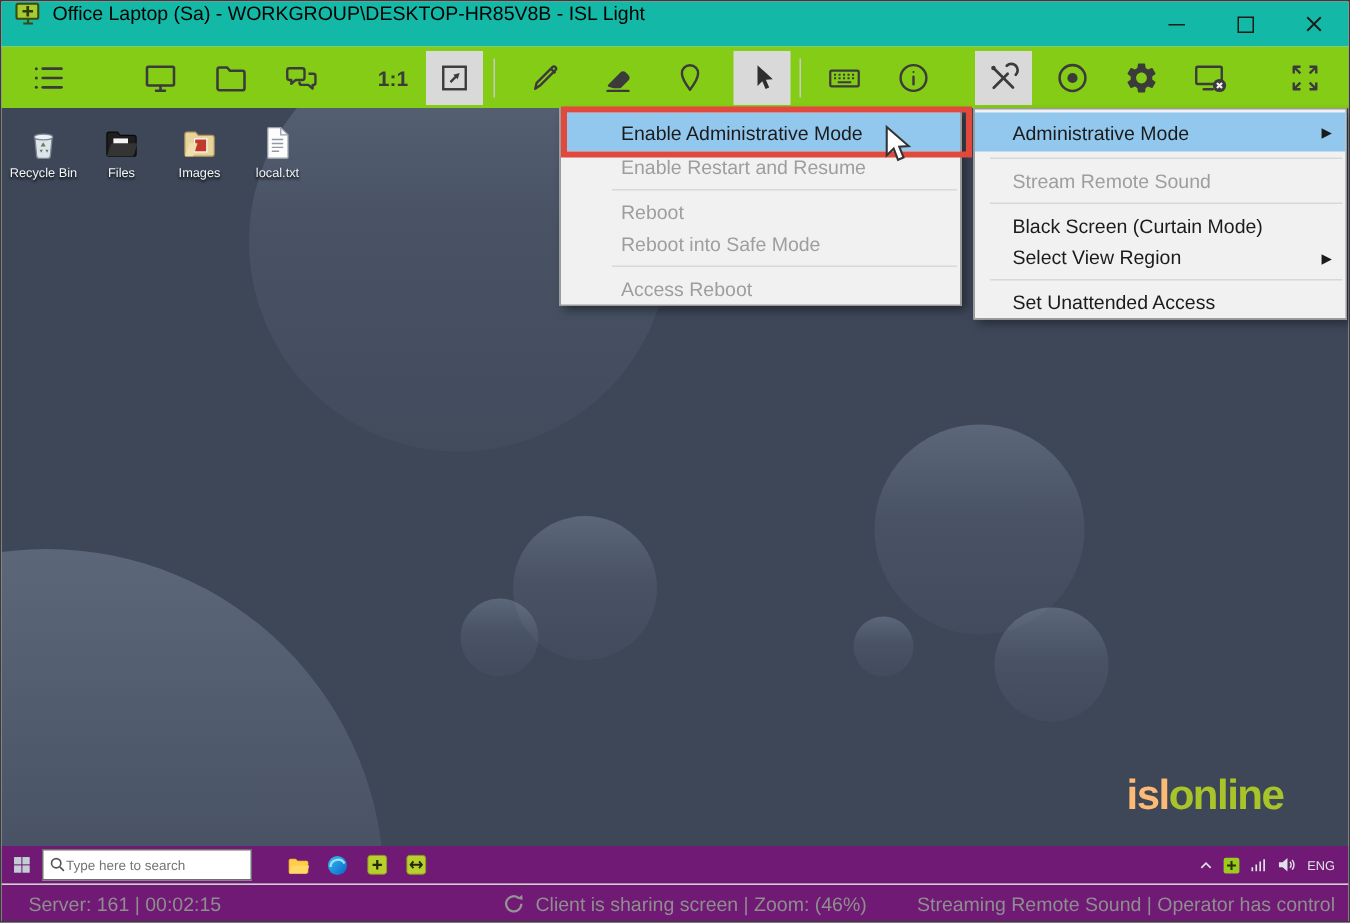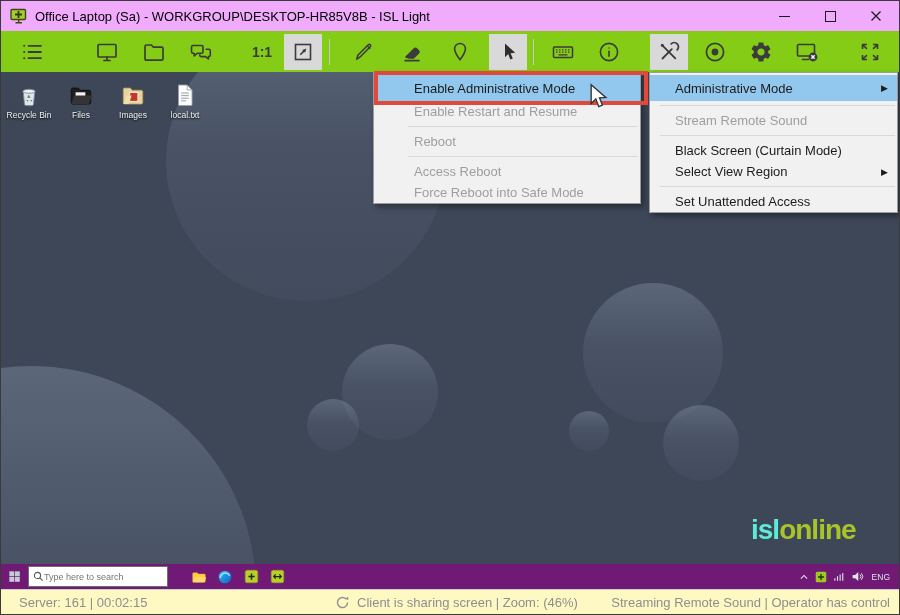--- a/index.html
+++ b/index.html
@@ -1,21 +1,21 @@
 <!DOCTYPE html>
 <html><head>
 <meta charset="utf-8">
 <style>
   * { margin:0; padding:0; box-sizing:content-box; }
   html,body { width:900px; height:615px; overflow:hidden; background:#888; }
   body { font-family:"Liberation Sans", sans-serif; }
   .window { position:relative; width:898px; height:613px; border:1px solid #3a3a3a; background:#f1f1f1; overflow:hidden; }
 
   
-  .titlebar { position:absolute; left:0; top:0; width:100%; height:30px; background:#f0abfc; display:flex; align-items:center; border-bottom:1px solid #e8e8e8; }
+  .titlebar { position:absolute; left:0; top:0; width:100%; height:30px; background:#14b8a6; display:flex; align-items:flex-start; border-bottom:1px solid #e8e8e8; }
   .titlebar .app-icon { margin:0 8px 0 9px; display:flex; }
   .titlebar .title { font-size:13px; color:#000; letter-spacing:0; white-space:nowrap; }
   .win-controls { margin-left:auto; display:flex; height:30px; }
   .win-btn { width:46px; height:30px; display:flex; align-items:center; justify-content:center; cursor:default; }
   .glyph-min { width:11px; height:1px; background:#1a1a1a; }
   .glyph-max { width:9px; height:9px; border:1px solid #1a1a1a; }
 
   
   .toolbar { position:absolute; left:0; top:30px; width:876px; height:41px; background:#84cc16; display:flex; align-items:center; padding:0 12px; }
   .tbtn { width:38px; height:36px; display:flex; align-items:center; justify-content:center; flex:0 0 auto; }
@@ -28,34 +28,34 @@
   .ml-6 { margin-left:6px; } .mr-6 { margin-right:6px; } .ml-4 { margin-left:4px; } .ml-14 { margin-left:14px; }
   .ml-auto { margin-left:auto; }
 
   
   .desktop { position:absolute; left:0; top:71px; width:898px; height:517px; background:#3d4758; overflow:hidden; }
   .circle { position:absolute; border-radius:50%; background:linear-gradient(to bottom, rgba(170,184,207,0.28), rgba(170,184,207,0.10) 45%, rgba(170,184,207,0.04)); }
   .desk-icons { position:absolute; left:2px; top:10px; display:flex; flex-direction:row; }
   .desk-icon { width:52px; margin-bottom:9px; display:flex; flex-direction:column; align-items:center; }
   .desk-icon .lbl { margin-top:2px; font-size:8.5px; color:#f2f4f6; text-shadow:0 1px 2px #000; white-space:nowrap; }
   .logo { position:absolute; left:750px; top:442px; font-size:28px; font-weight:bold; letter-spacing:-1px; }
-  .logo .isl { color:#5eead4;text-align:center; } .logo .online { color:#a8c428; }
+  .logo .isl { color:#fdba74;text-align:center; } .logo .online { color:#a8c428; }
 
   
   .taskbar { position:absolute; left:0; bottom:0; width:100%; height:25px; background:#701a75; display:flex; align-items:center; }
   .start-btn { width:27px; height:25px; display:flex; align-items:center; justify-content:center; }
   .searchbox { width:130px; height:19px; background:#fff; border:1px solid #6e6e6e; display:flex; align-items:center; padding:0 4px; }
   .searchbox input { border:none; outline:none; width:100px; font-size:9px; color:#333; background:transparent; font-family:"Liberation Sans",sans-serif; }
   .tb-icon { width:26px; height:25px; display:flex; align-items:center; justify-content:center; }
   .tray { margin-left:auto; display:flex; align-items:center; height:25px; padding-right:4px; }
   .tray-item { display:flex; align-items:center; justify-content:center; height:25px; padding:0 3px; }
   .tray .lang { color:#dfe3e6; font-size:8.5px; padding:0 5px; }
 
   
-  .statusbar { position:absolute; left:0; top:588px; width:898px; height:25px; background:#fef9c3; border-top:1px solid #d0d0d0; font-size:13px; color:#8e8e8e; }
+  .statusbar { position:absolute; left:0; top:588px; width:898px; height:25px; background:#701a75; border-top:1px solid #d0d0d0; font-size:13px; color:#8e8e8e; }
   .sb-left { position:absolute; left:18px; top:5px; }
   .sb-center { position:absolute; left:334px; top:5px; display:flex; align-items:center; gap:7px; }
   .sb-right { position:absolute; right:9px; top:5px; }
 
   
   .menu { position:absolute; background:#f1f1f1; border:1px solid #9b9b9b; box-shadow:3px 3px 6px rgba(0,0,0,0.4); padding:2px 0 0 0; z-index:20; }
   .menu-left { left:372px; top:71px; width:266px; }
   .menu-right { left:648px; top:71px; width:247px; }
   .mi { display:flex; align-items:center; height:21px; font-size:13px; color:#1b1b1b; }
   .menu-left .mi { padding-left:40px; padding-right:8px; }
@@ -351,26 +351,26 @@
     <div class="mi tall hl">
         <span>Enable Administrative Mode</span>
       </div>
     <div class="mi disabled">
         <span>Enable Restart and Resume</span>
       </div>
     <div class="msep"></div>
     <div class="mi disabled">
         <span>Reboot</span>
       </div>
+    <div class="mi disabled">
+        <span>Reboot into Safe Mode</span>
+      </div>
     <div class="msep"></div>
     <div class="mi disabled">
         <span>Access Reboot</span>
-      </div>
-    <div class="mi disabled">
-        <span>Force Reboot into Safe Mode</span>
       </div>
   </div>
 
   <div class="menu menu-right">
     <div class="mi tall hl">
         <span>Administrative Mode</span>
         <span class="sub-arrow">▶</span>
       </div>
     <div class="msep"></div>
     <div class="mi disabled">

